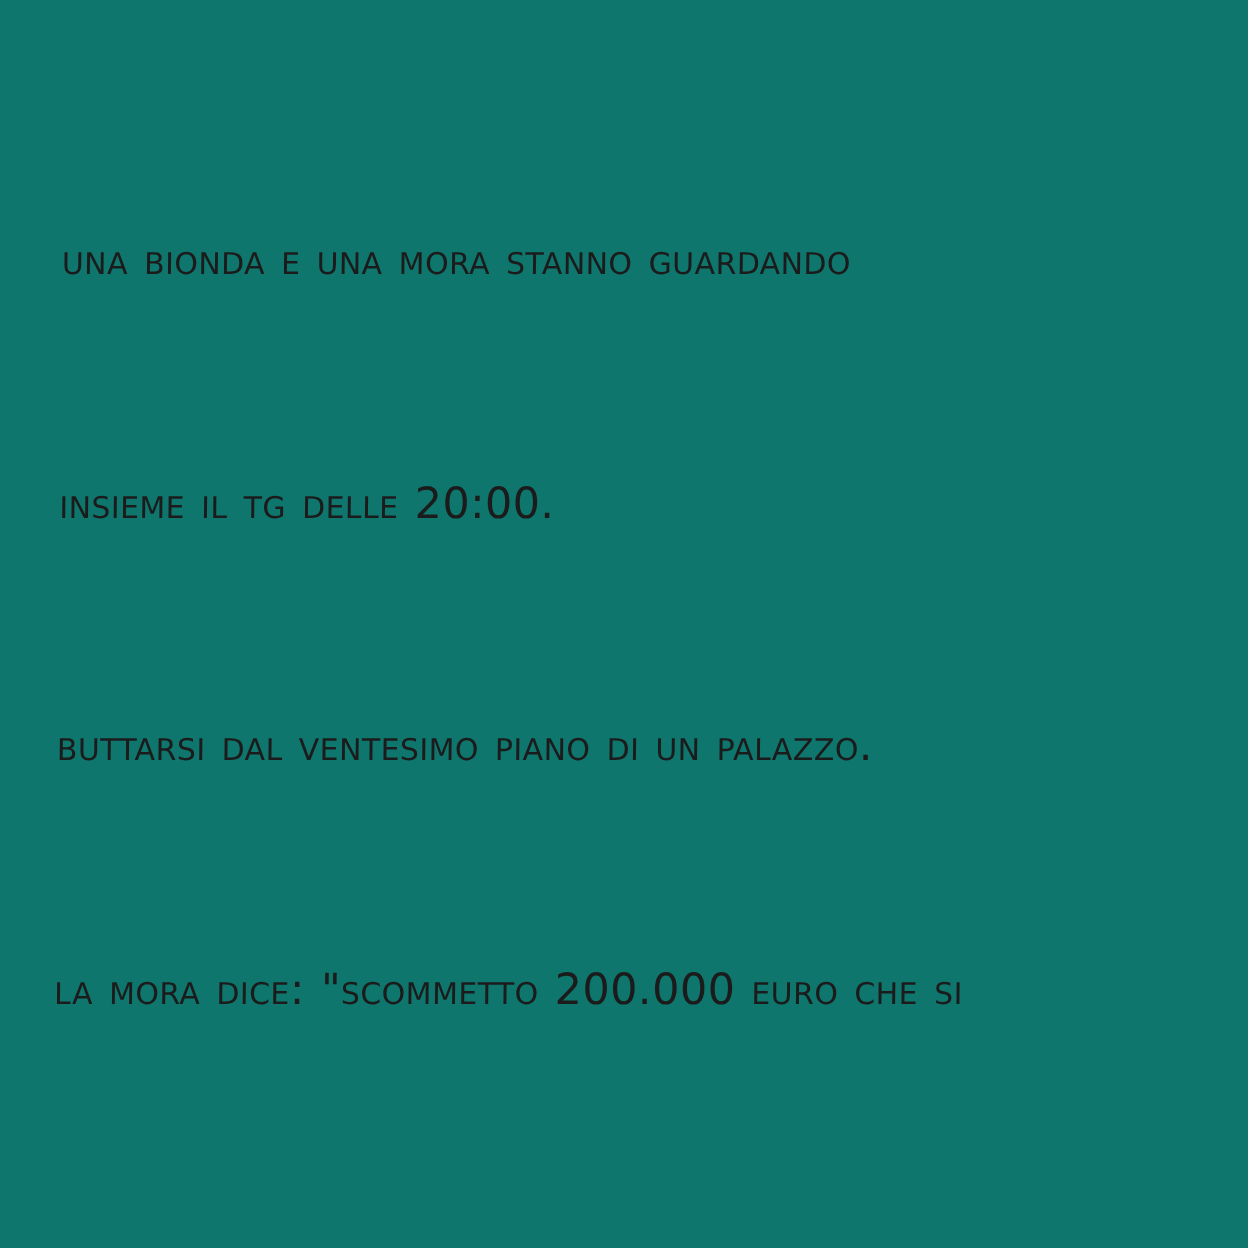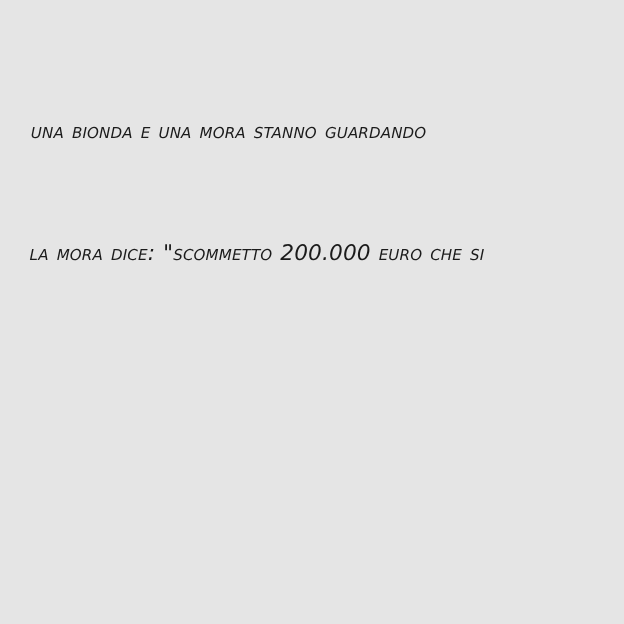--- a/index.html
+++ b/index.html
@@ -11,23 +11,22 @@
     height: 624px;
     background: #ffffff;
     font-family: "DejaVu Sans", sans-serif;
     overflow: hidden;
   }
   #joke-card {
     width: 624px;
     height: 624px;
     box-sizing: border-box;
     padding: 30px 28px 5px 32px;
-    background: #e5e5e5;
+    background: #0f766e;
     display: block;
-    font-style: italic;
   }
   .joke-text {
     font-family: "DejaVu Sans", sans-serif;
     font-size: 21.5px;
     line-height: 40.5px;
     color: #1b1b1b;
     letter-spacing: 0.2px;
     font-weight: 400;
     font-variant: small-caps;
     text-transform: lowercase;
@@ -40,20 +39,22 @@
     display: block;
     white-space: pre;
   }
 </style>
 </head>
 <body>
 
 <div id="joke-card">
   <div class="joke-text">
     <span class="line">una bionda e una mora stanno guardando</span>
+    <span class="line">insieme il tg delle 20:00.</span>
+    <span class="line">buttarsi dal ventesimo piano di un palazzo.</span>
     <span class="line">la mora dice: "scommetto 200.000 euro che si</span>
     
     
     
     
     
     
     
     
   </div>

